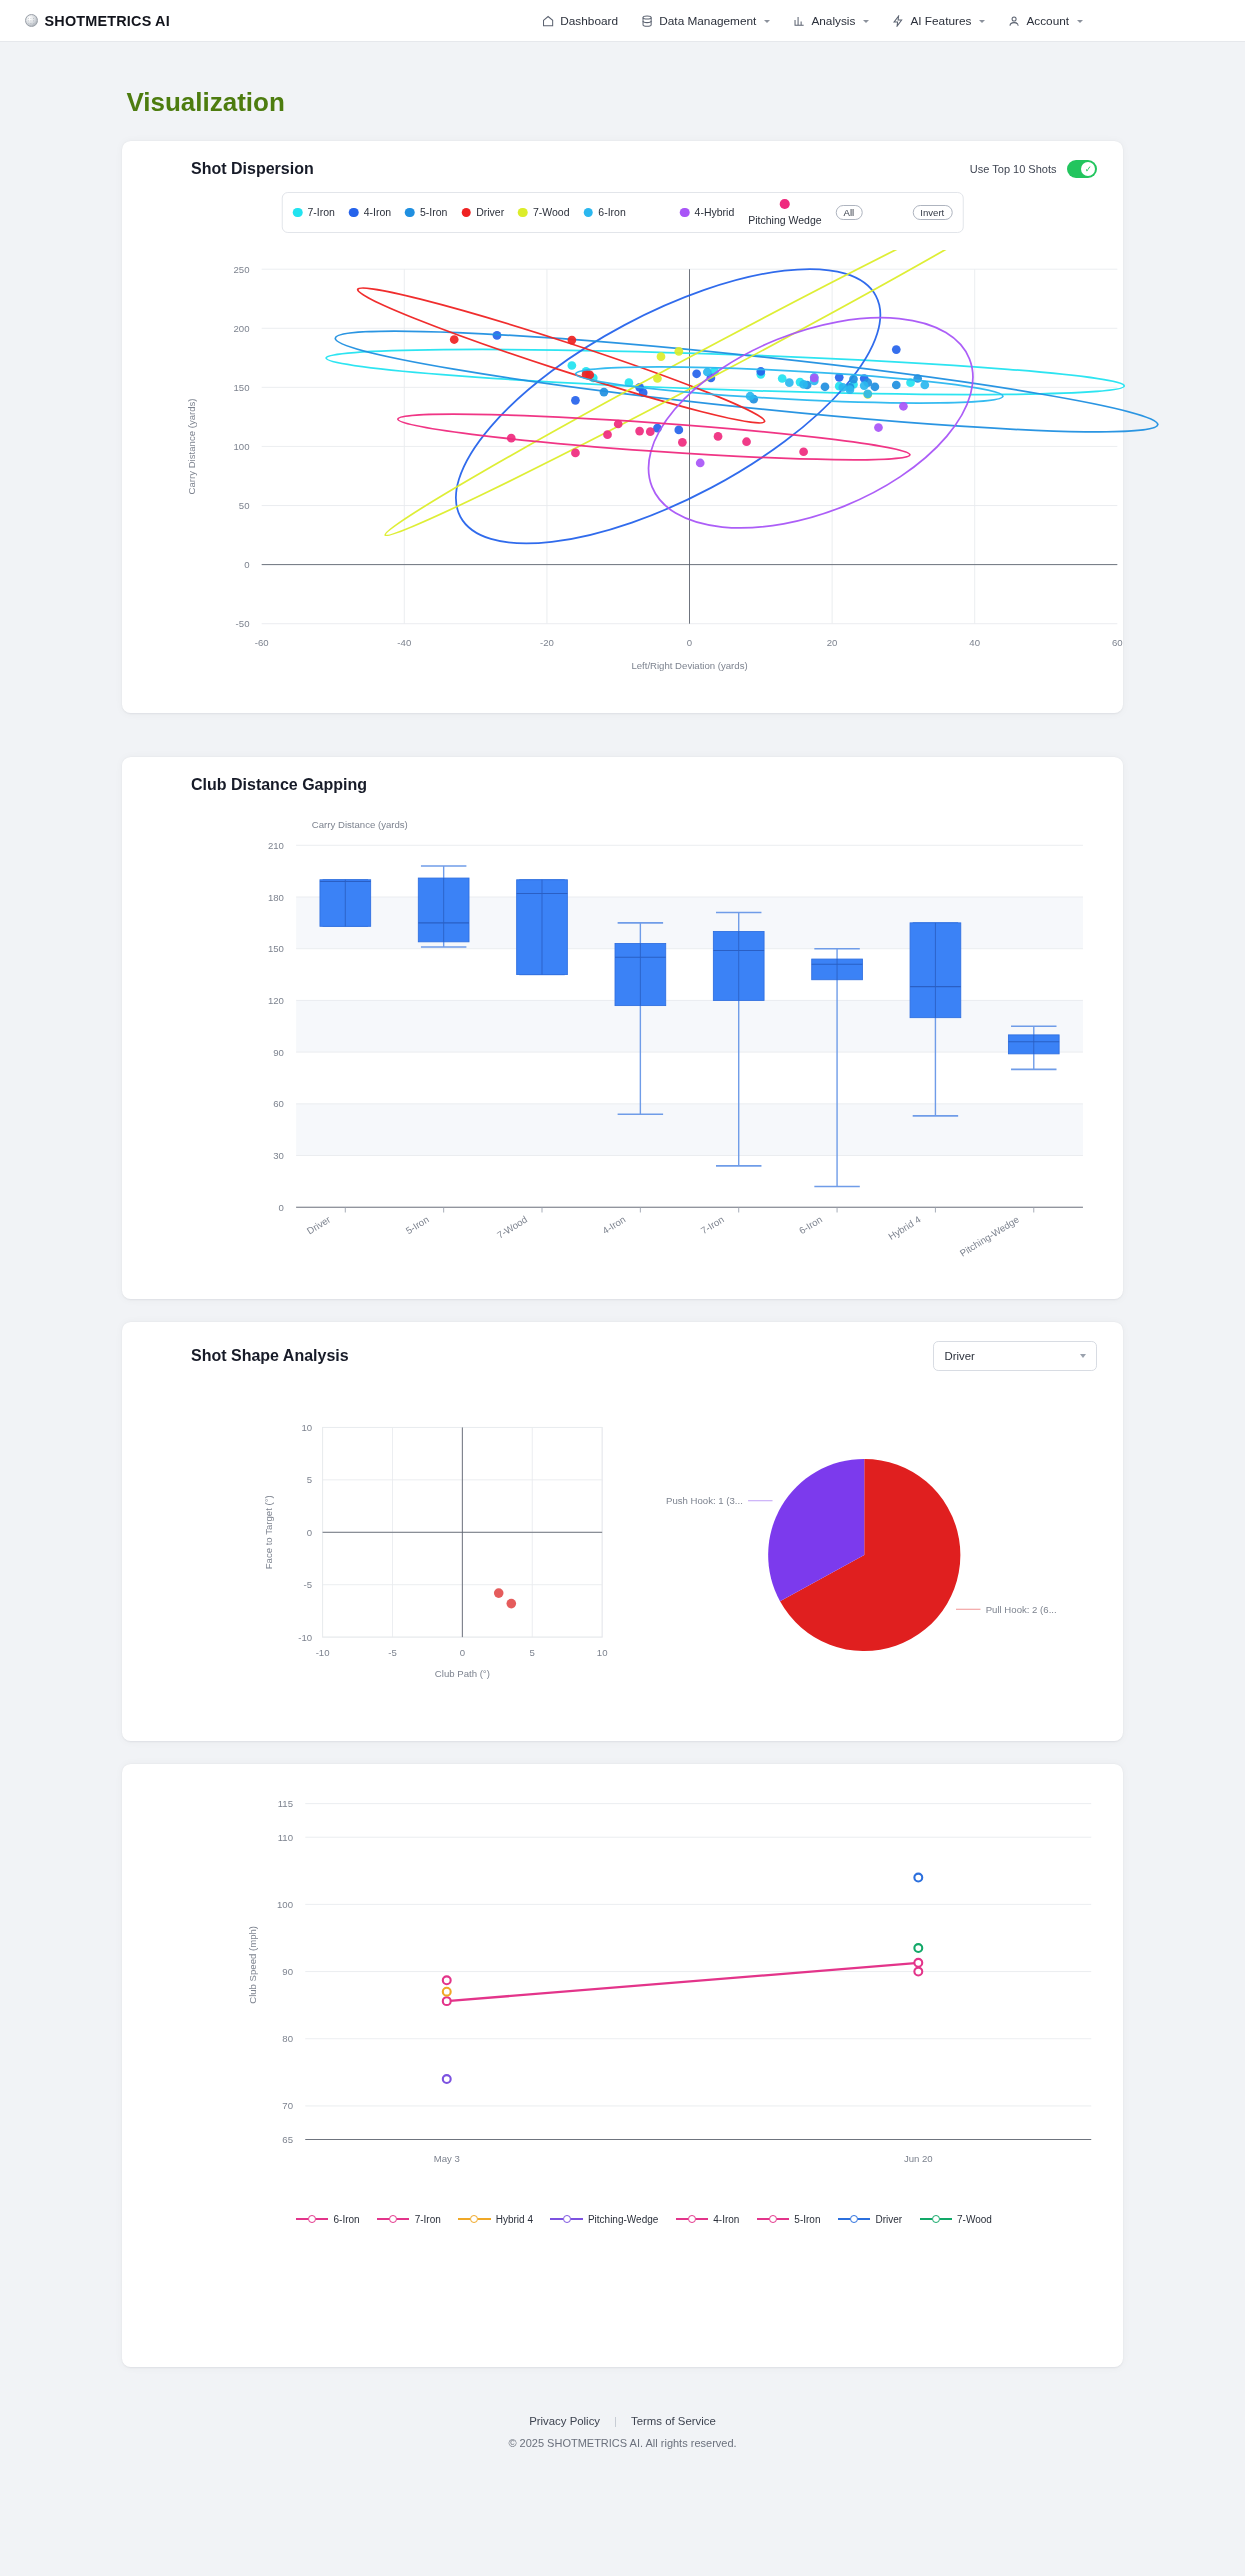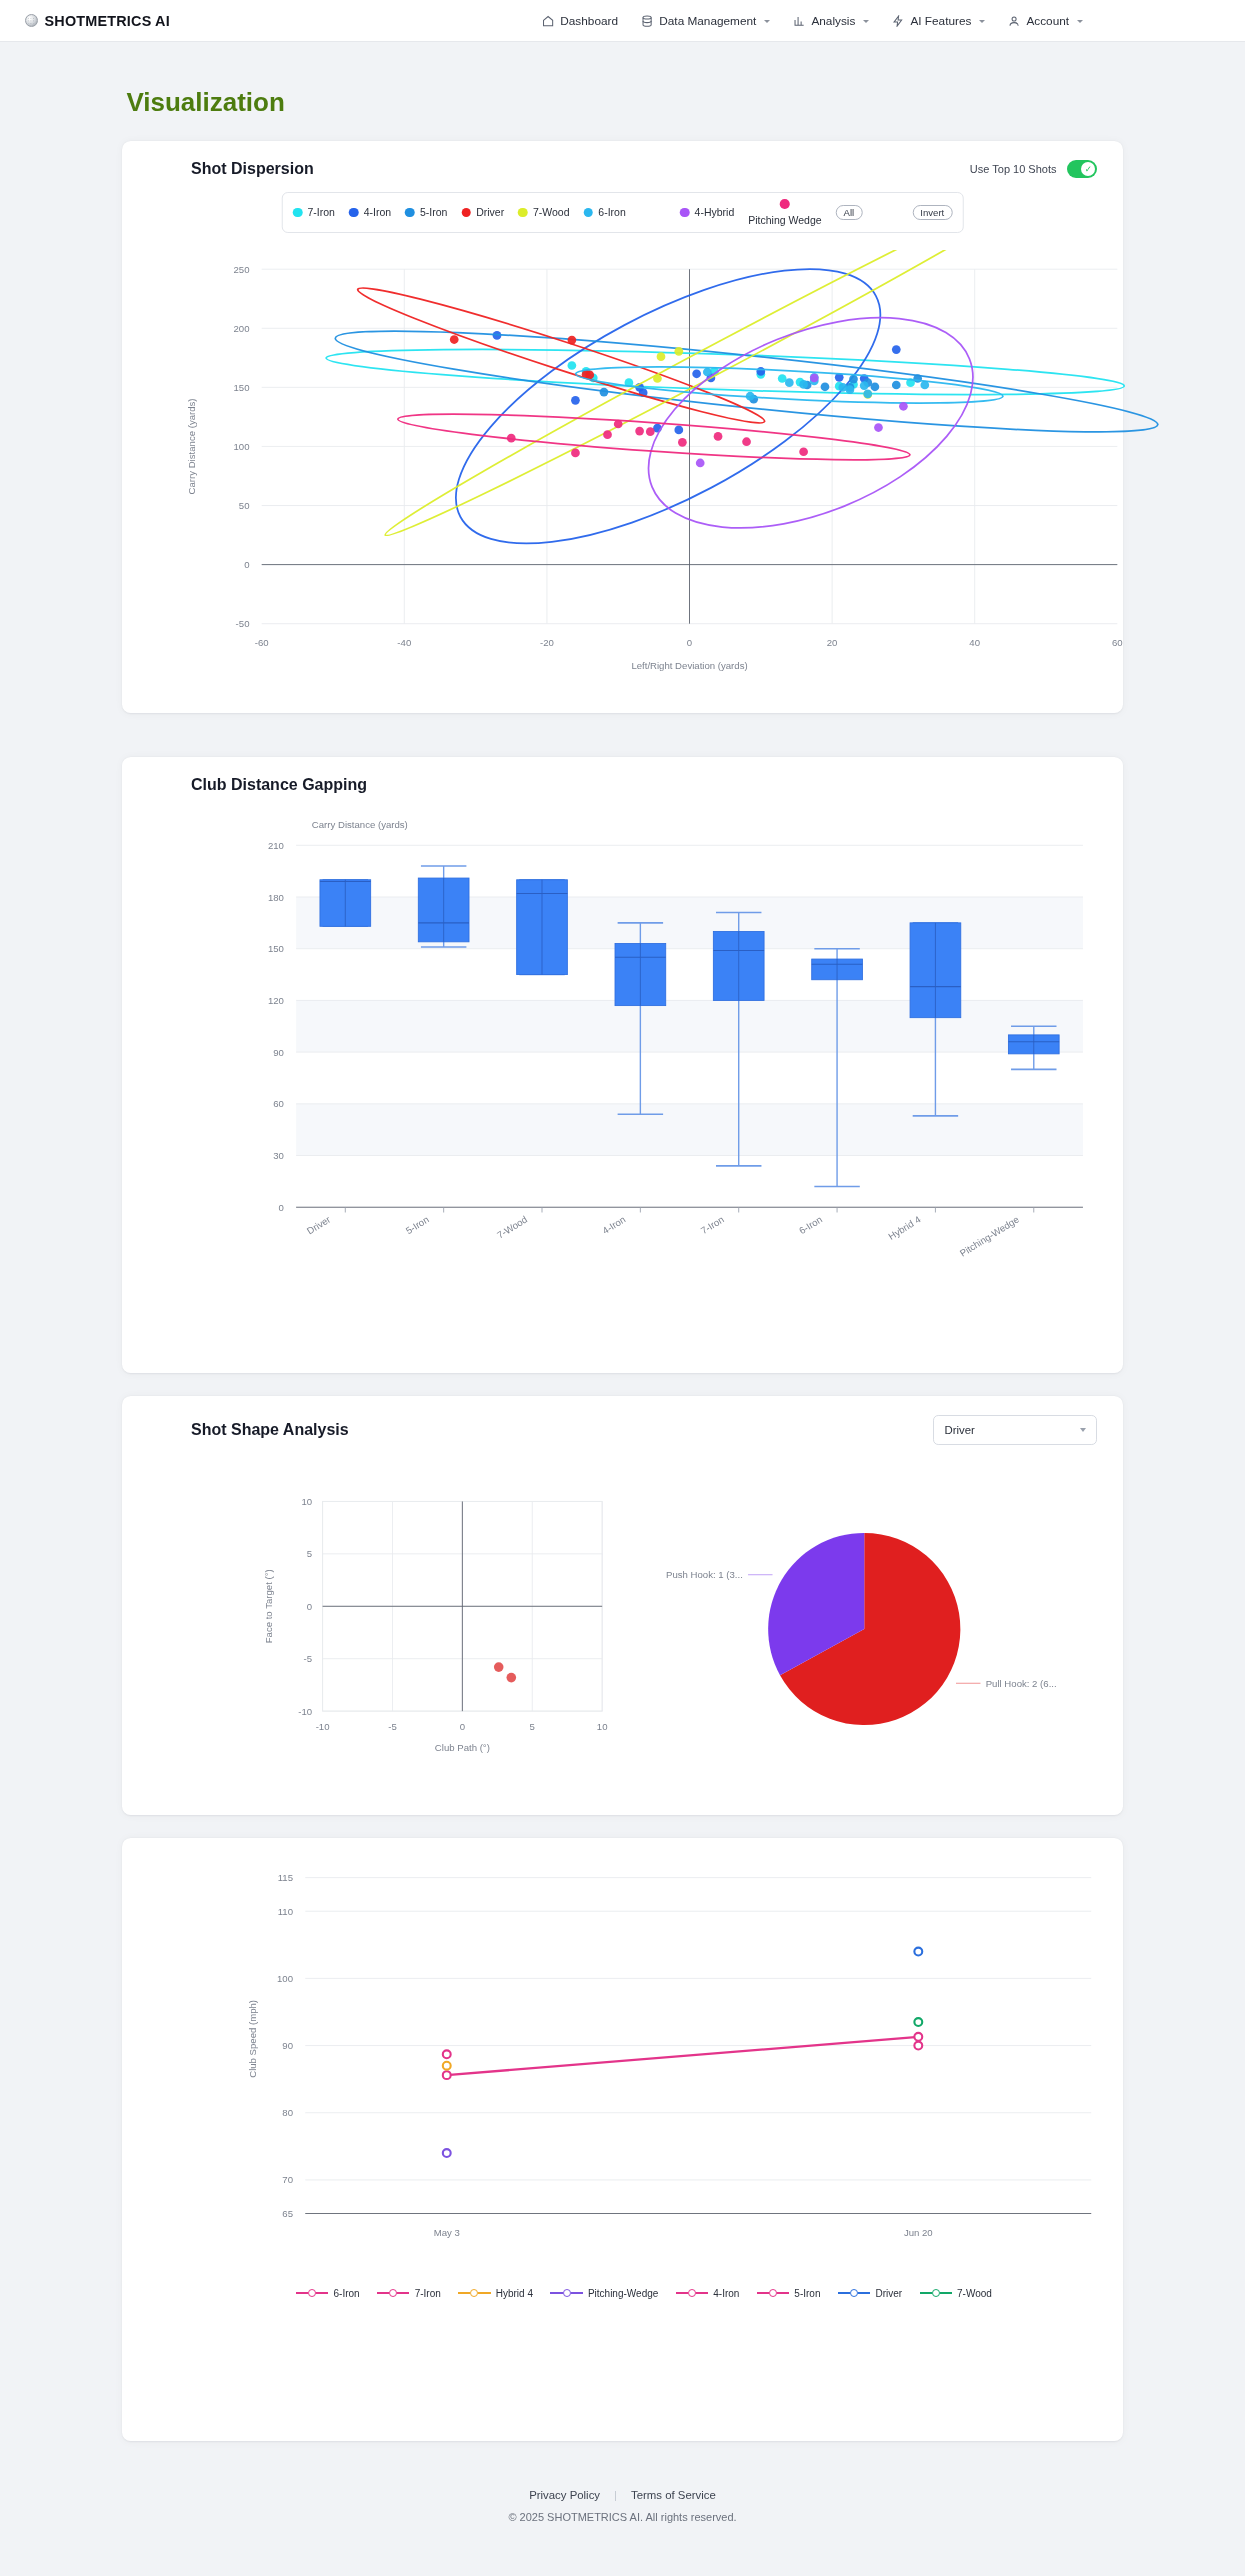--- a/index.html
+++ b/index.html
@@ -292,21 +292,21 @@
           <circle cx="542.8333333333333" cy="207.40666666666667" r="5" fill="#ef2a7e" opacity="0.92"></circle>
           <circle cx="555.0833333333333" cy="208.08333333333334" r="5" fill="#ef2a7e" opacity="0.92"></circle>
           <circle cx="591.8333333333333" cy="220.26333333333332" r="5" fill="#ef2a7e" opacity="0.92"></circle>
           <circle cx="632.6666666666666" cy="213.49666666666667" r="5" fill="#ef2a7e" opacity="0.92"></circle>
           <circle cx="665.3333333333334" cy="219.58666666666667" r="5" fill="#ef2a7e" opacity="0.92"></circle>
           <circle cx="730.6666666666666" cy="231.09" r="5" fill="#ef2a7e" opacity="0.92"></circle>
         </svg>
     </div>
   </div>
 
-  <div class="card" style="height:616px;margin-top:44px;">
+  <div class="card" style="height:542px;margin-top:44px;">
     <div class="card-head">
       <div class="card-title">Club Distance Gapping</div>
     </div>
     <div class="chart-wrap">
       <svg id="gap-svg" width="1001" height="481" viewBox="0 0 1145 550" style="margin-top:14px;">
           <text x="168" y="18" class="axis-ttl" text-anchor="start">Carry Distance (yards)</text>
           <line x1="150" y1="452" x2="1050" y2="452" class="tick-line"></line>
           <text x="136" y="456" class="axis-txt" text-anchor="end">0</text>
           <rect x="150" y="333.7142857142857" width="900" height="59.14285714285717" fill="#f6f8fb"></rect>
           <line x1="150" y1="392.8571428571429" x2="1050" y2="392.8571428571429" class="tick-line"></line>

